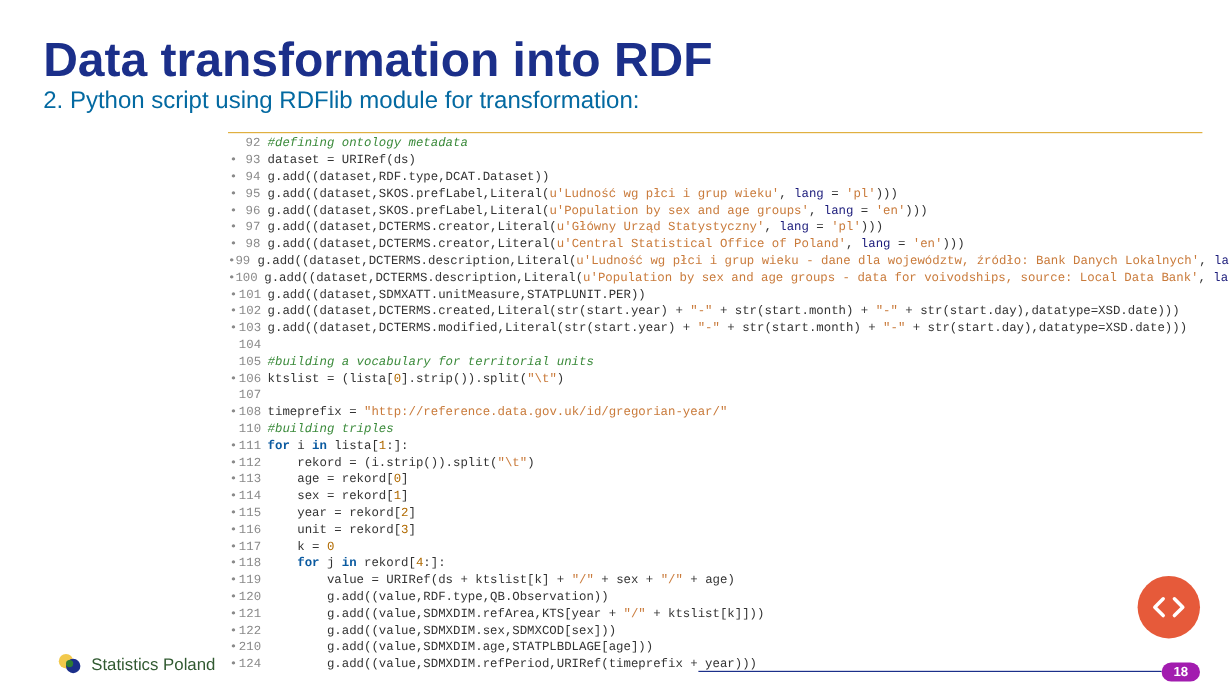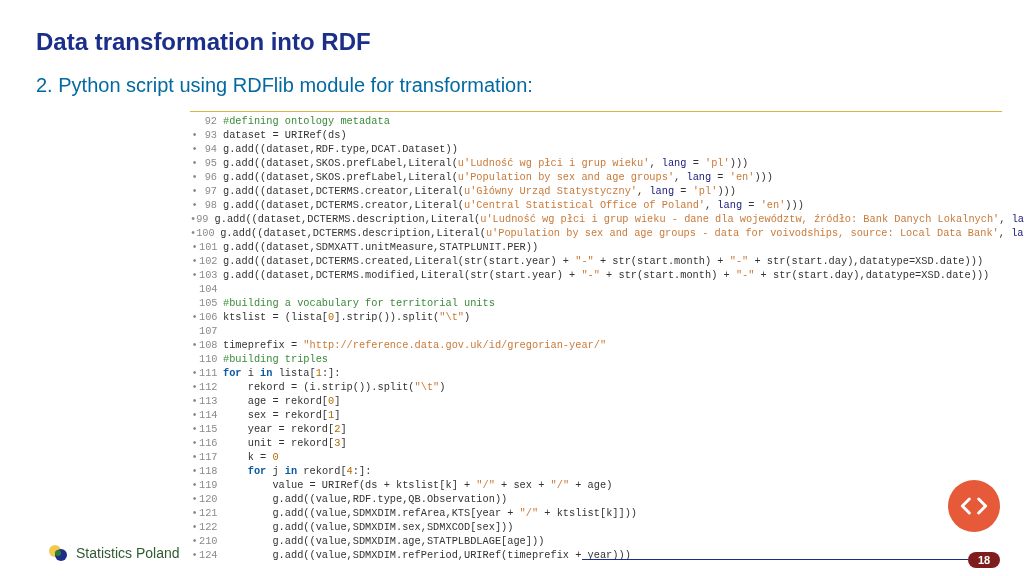--- a/index.html
+++ b/index.html
@@ -1,30 +1,30 @@
 <!DOCTYPE html>
 <html><head>
 <meta charset="utf-8">
 <style>
   *{box-sizing:border-box;margin:0;padding:0;}
   html,body{width:1024px;height:576px;font-family:Arial,Helvetica,sans-serif;background:#fff;overflow:hidden;}
   .slide{position:relative;width:1024px;height:576px;padding:28px 36px 0 36px;}
-  .title{color:#1b2f8a;font-weight:700;font-size:24px;margin-bottom:18px;}
+  .title{color:#1b2f8a;font-weight:700;font-size:40px;}
   .subtitle{color:#0369a1;font-size:20px;margin-bottom:14px;}
   .codebox{width:812px;border-top:1px solid #e0b040;background:#fff;margin-left:154px;font-family:"Consolas","Courier New",monospace;font-size:10.3px;line-height:14px;color:#333;padding-top:2px;}
   .codebox .row{display:flex;white-space:pre;}
   .mark{width:9px;text-align:center;color:#8a8a8a;}
   .ln{width:24px;text-align:right;color:#8a8a8a;padding-right:6px;}
   .code{flex:1;}
-  .c-com{color:#3a8a3a;}
+  .c-com{color:#3a8a3a;font-style:italic;}
   .c-id{color:#1a1a7a;}
   .c-str{color:#c97a3a;}
   .c-kw{color:#0a5aa0;font-weight:bold;}
   .c-num{color:#b06a00;}
-  .pagepill{position:absolute;right:24px;bottom:8px;background:#7f1d1d;color:#fff;font-size:11px;font-weight:bold;width:32px;height:16px;border-radius:8px;display:flex;align-items:center;justify-content:center;}
+  .pagepill{position:absolute;right:24px;bottom:8px;background:#a21caf;color:#fff;font-size:11px;font-weight:bold;width:32px;height:16px;border-radius:8px;display:flex;align-items:center;justify-content:center;}
   .thinrule{position:absolute;left:582px;right:56px;bottom:16px;height:1px;background:#1b2f8a;}
 
   .logo{position:absolute;left:48px;bottom:12px;display:flex;align-items:center;gap:6px;}
   .logo svg{display:block;}
   .logo-text{color:#315a31;font-size:14px;}
 
   .dev-badge{position:absolute;right:24px;bottom:44px;width:52px;height:52px;border-radius:50%;background:#e65a3a;display:flex;align-items:center;justify-content:center;color:#fff;}
   .dev-badge svg{display:block;}
 </style>
 </head>

